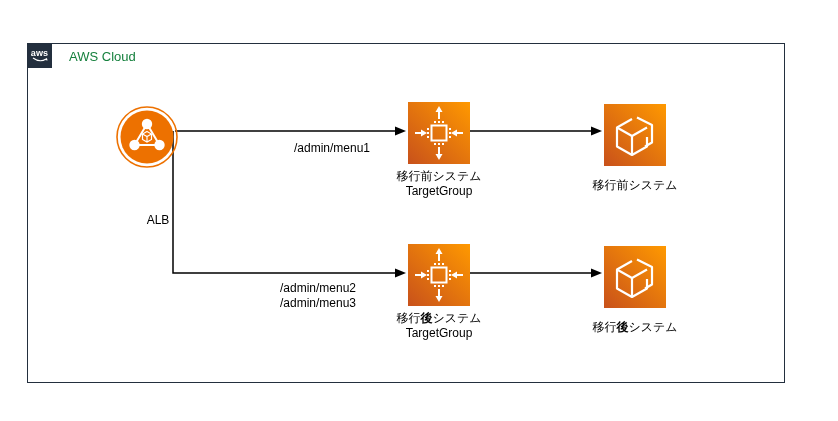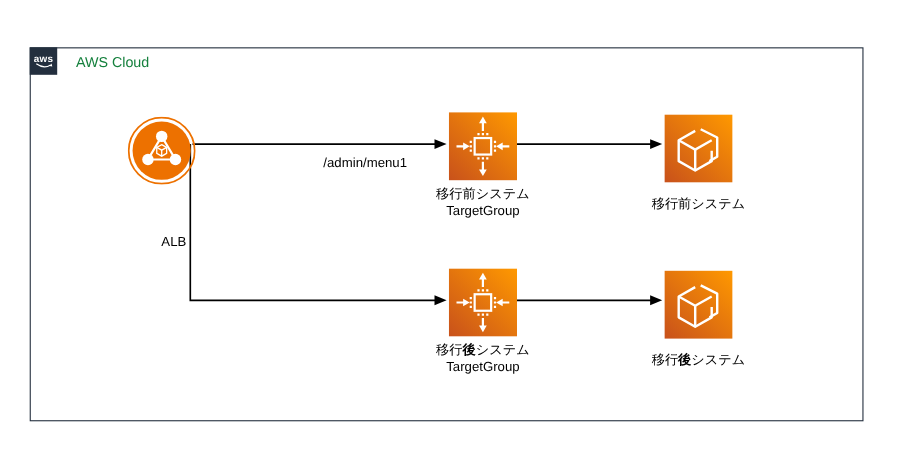--- a/index.html
+++ b/index.html
@@ -169,14 +169,18 @@
       <path d="M33 13.5 L48 21 V38.5 L41 42.5"></path>
     </g>
   </svg>
   <div class="node-label" style="left:565px;top:320px;width:140px;">
     <span>移行</span><b>後</b><span>システム</span>
   </div>
 
   <div class="edge-label" style="left:262px;top:141px;width:140px;">
     <span>/admin/menu1</span>
   </div>
+  <div class="edge-label" style="left:248px;top:281px;width:140px;">
+    <div>/admin/menu2</div>
+    <div>/admin/menu3</div>
+  </div>
 
 </div>
 
 </body></html>

